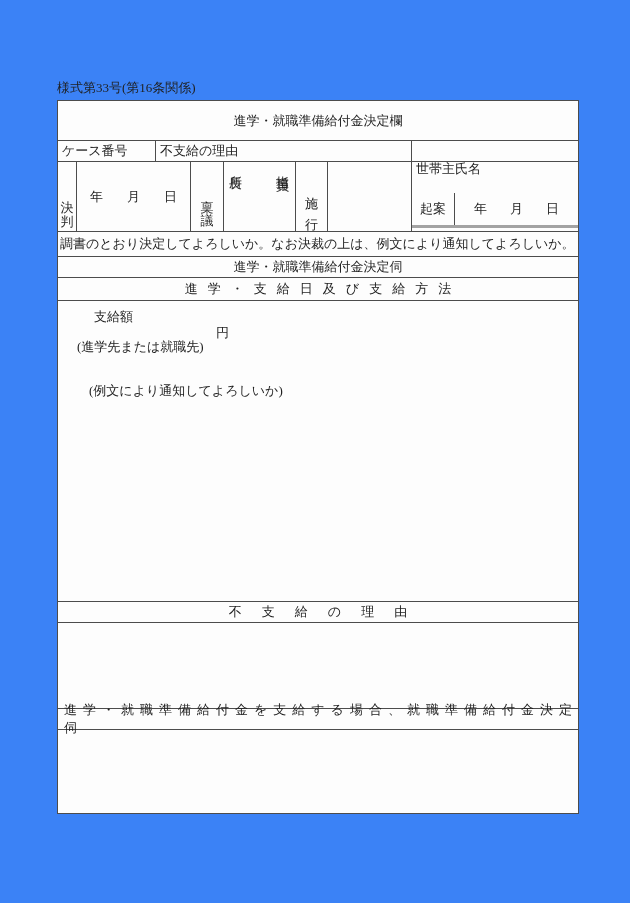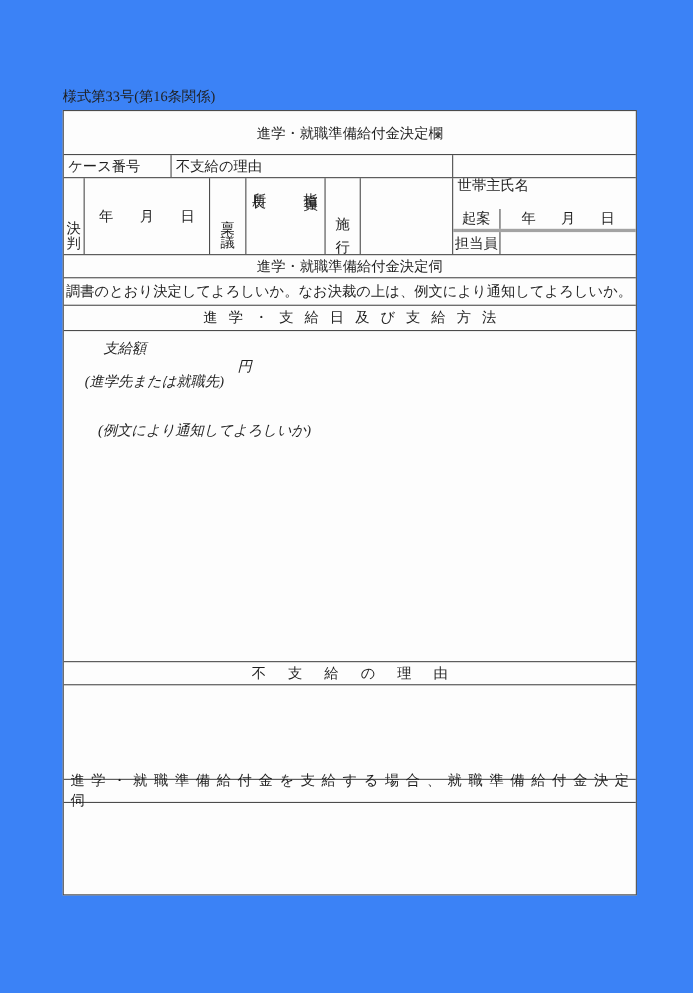--- a/index.html
+++ b/index.html
@@ -46,21 +46,21 @@
 
   .inquiry-title { height:21px; justify-content:center; align-items:center; }
   .inquiry-body  { height:25px; align-items:center; padding-left:2px; }
 
   .section-header { justify-content:center; align-items:center; }
   .sh-kettei  { height:23px; letter-spacing:10px; padding-left:10px; }
   .sh-fushikyu{ height:21px; letter-spacing:20px; padding-left:20px;text-align:center; }
   .sh-houhou  { height:21px; letter-spacing:6px;  padding-left:6px; }
 
   .big-cell { height:301px; display:block; position:relative; }
-  .big-cell .lbl { position:absolute; font-size:13px;font-style:italic; }
+  .big-cell .lbl { position:absolute; font-size:13px; }
   .lbl-amount { left:36px; top:7px; }
   .lbl-yen { left:158px; top:23px; }
   .lbl-dest { left:19px; top:37px; }
   .lbl-resid { left:31px; top:81px; }
 
   .blank-row1 { height:86px; }
   .blank-row2 { height:83px; border-bottom:none; }
 </style>
 </head>
 <body>
@@ -101,29 +101,25 @@
       <div class="cell c-blank"></div>
       <div class="cell c-right lastcell">
         <div class="sub-row first">
           <div class="c-kian">起案</div>
           <div class="c-kdate">
             <span>年</span>
             <span>月</span>
             <span>日</span>
           </div>
         </div>
-        <div class="sub-row">
-          <div class="c-kian">担当員</div>
-          <div class="c-kdate"></div>
-        </div>
       </div>
     </div>
 
+    <div class="row inquiry-body">調書のとおり決定してよろしいか。なお決裁の上は、例文により通知してよろしいか。</div>
     <div class="row inquiry-title">進学・就職準備給付金決定伺</div>
-    <div class="row inquiry-body">調書のとおり決定してよろしいか。なお決裁の上は、例文により通知してよろしいか。</div>
 
     <div class="row section-header sh-kettei">進学・支給日及び支給方法</div>
 
     <div class="row big-cell">
       <div class="lbl lbl-amount">支給額</div>
       <div class="lbl lbl-yen">円</div>
       <div class="lbl lbl-dest">(進学先または就職先)</div>
       <div class="lbl lbl-resid">(例文により通知してよろしいか)</div>
     </div>
 

